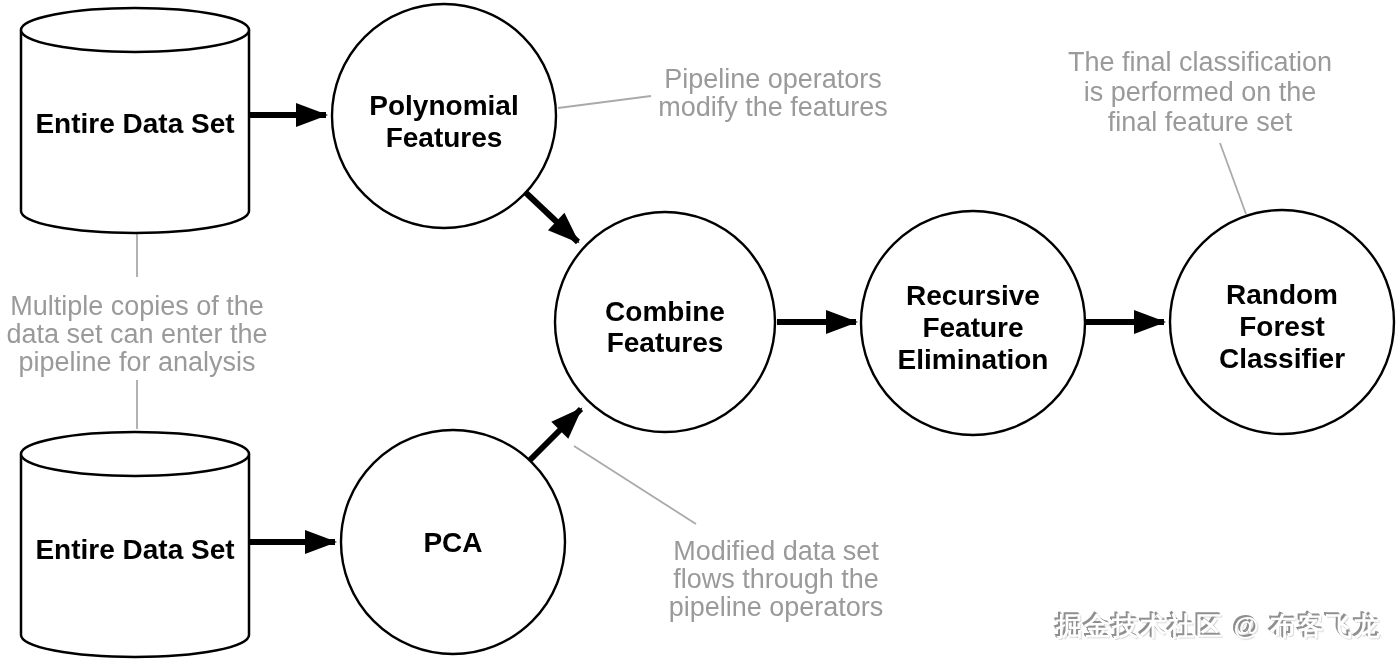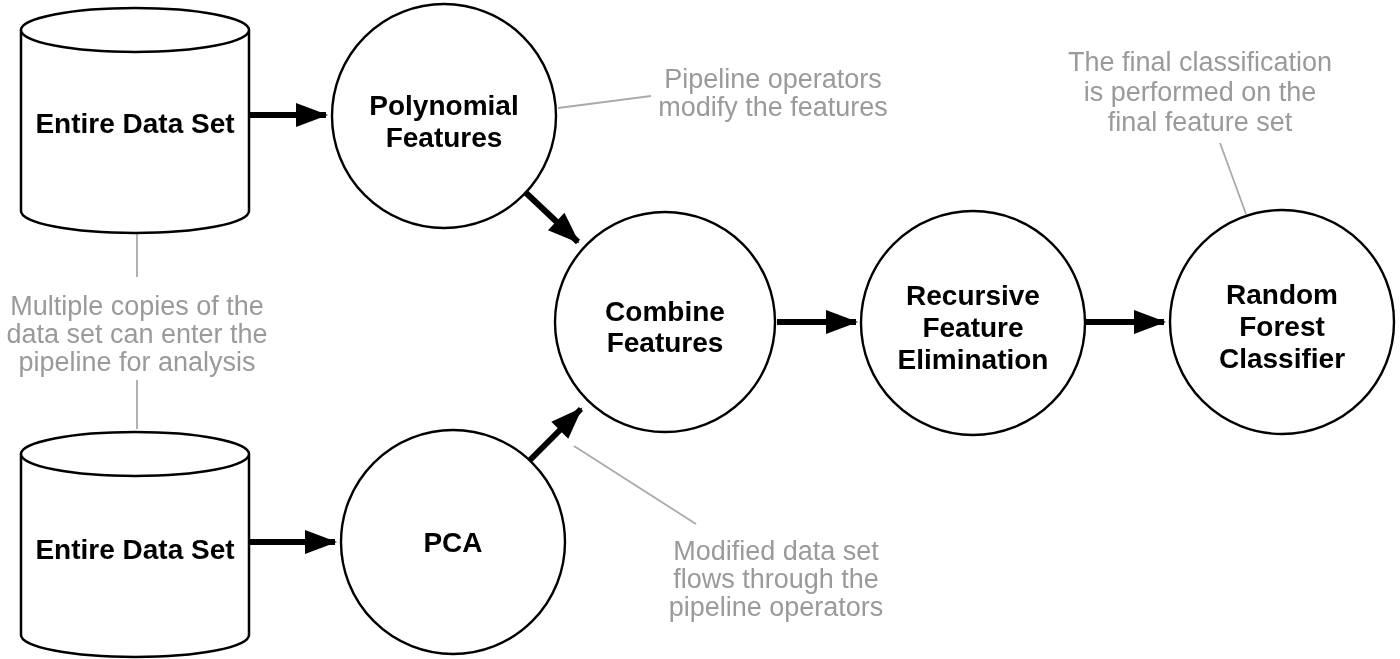--- a/index.html
+++ b/index.html
@@ -151,13 +151,14 @@
       <text class="annotation" x="776" y="616" fill="#9a9a9a">pipeline operators</text>
     </g>
 
     <g>
       <text class="annotation" x="1200" y="71" fill="#9a9a9a">The final classification</text>
       <text class="annotation" x="1200" y="101" fill="#9a9a9a">is performed on the</text>
       <text class="annotation" x="1200" y="131" fill="#9a9a9a">final feature set</text>
     </g>
   </svg>
 
+  <div class="watermark">掘金技术社区 @ 布客飞龙</div>
 </div>
 
 </body></html>

